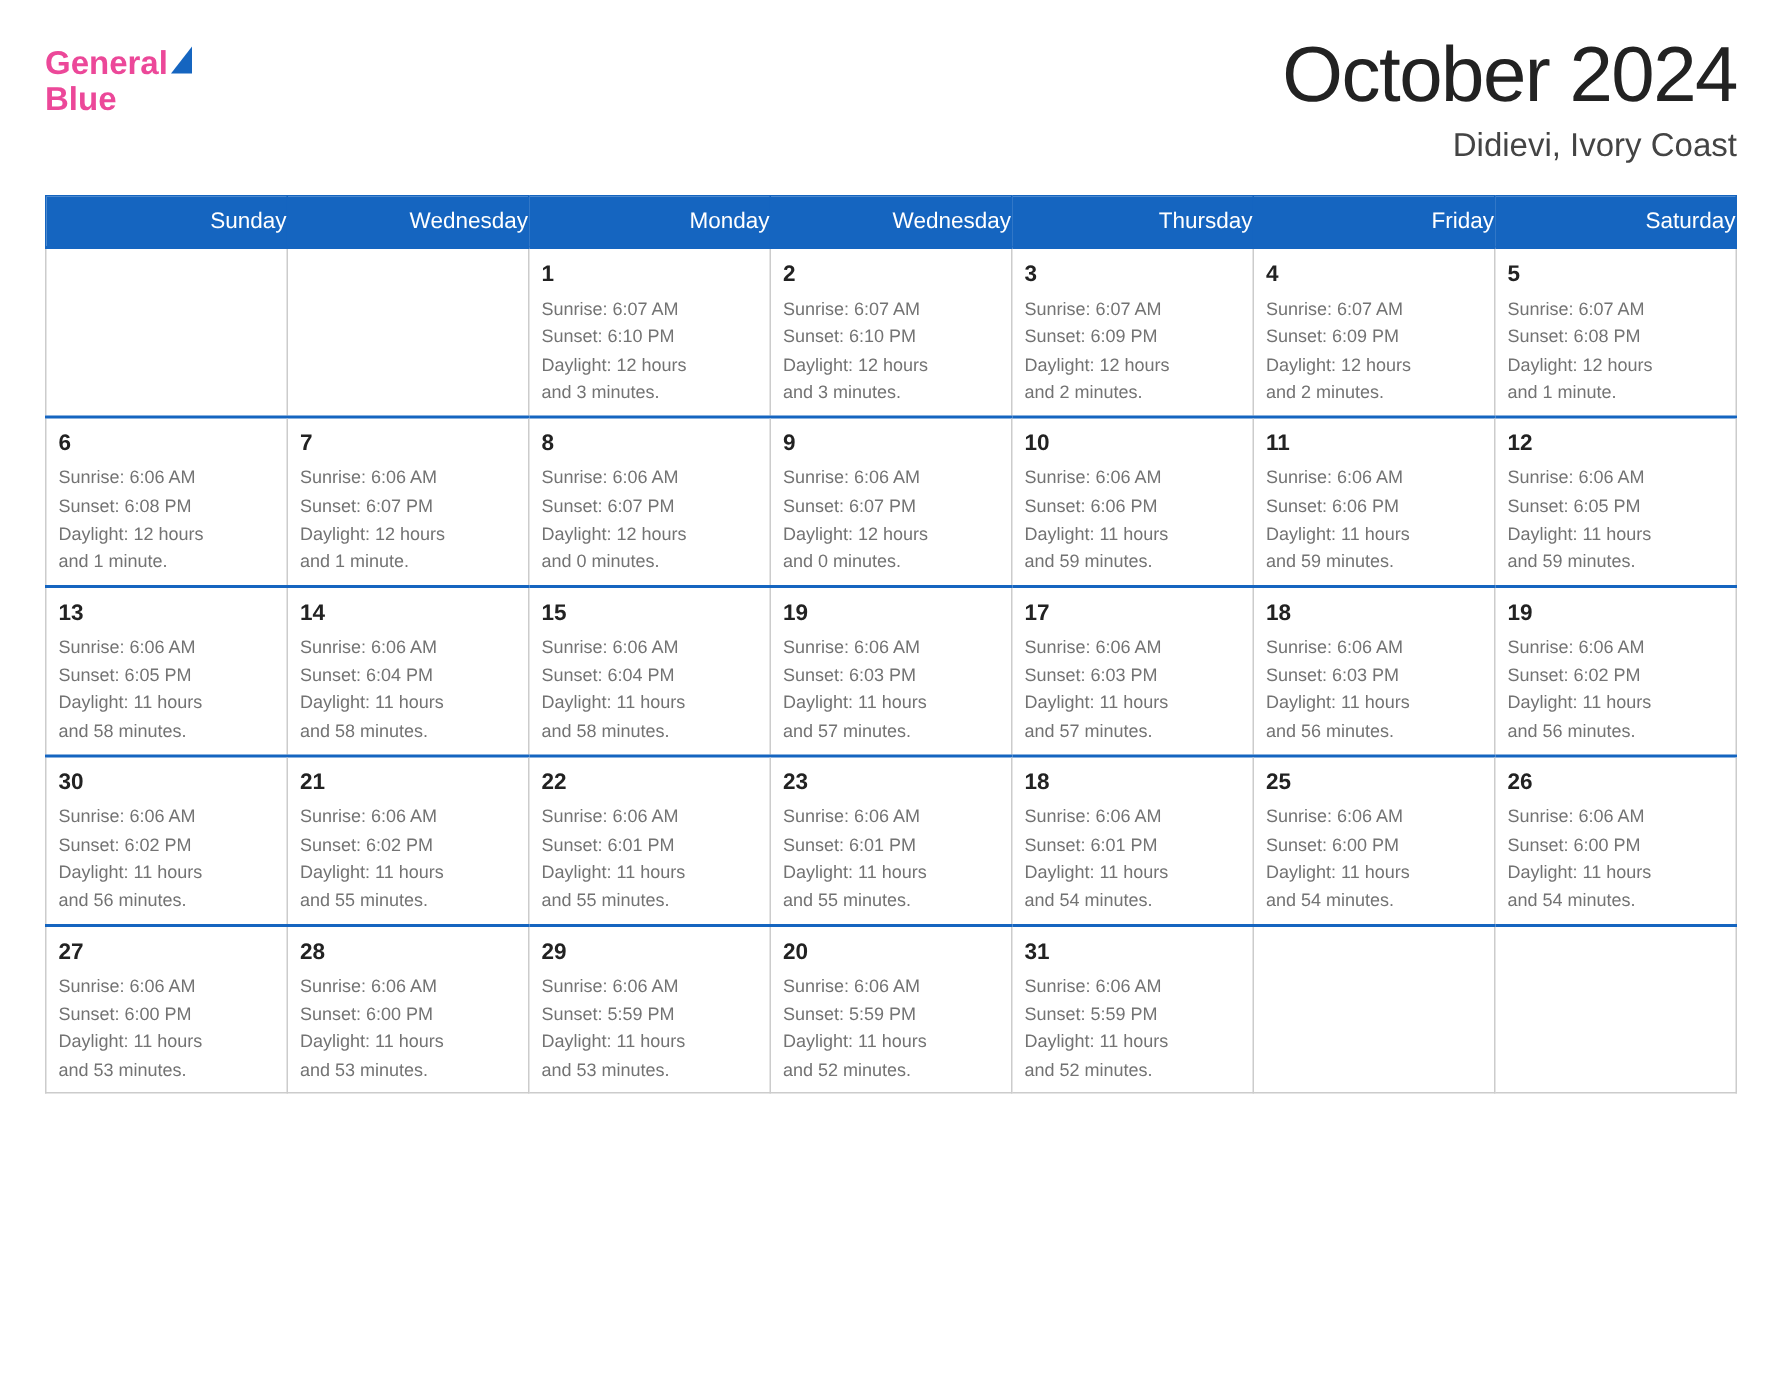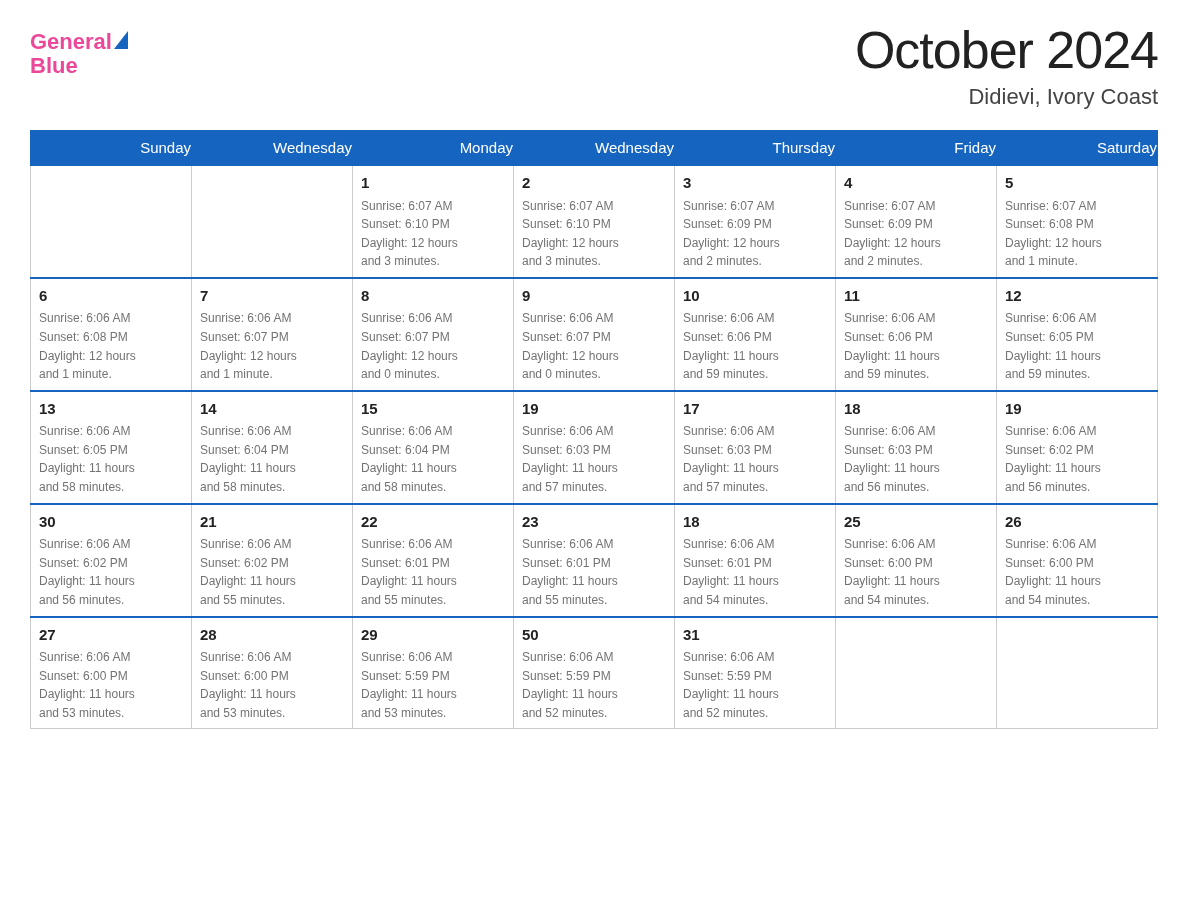--- a/index.html
+++ b/index.html
@@ -330,21 +330,21 @@
 and 53 minutes.</div>
         </td>
         <td>
           <span class="day-number">29</span>
           <div class="day-info" style="white-space: pre-line;">Sunrise: 6:06 AM
 Sunset: 5:59 PM
 Daylight: 11 hours
 and 53 minutes.</div>
         </td>
         <td>
-          <span class="day-number">50</span>
+          <span class="day-number">20</span>
           <div class="day-info" style="white-space: pre-line;">Sunrise: 6:06 AM
 Sunset: 5:59 PM
 Daylight: 11 hours
 and 52 minutes.</div>
         </td>
         <td>
           <span class="day-number">31</span>
           <div class="day-info" style="white-space: pre-line;">Sunrise: 6:06 AM
 Sunset: 5:59 PM
 Daylight: 11 hours

